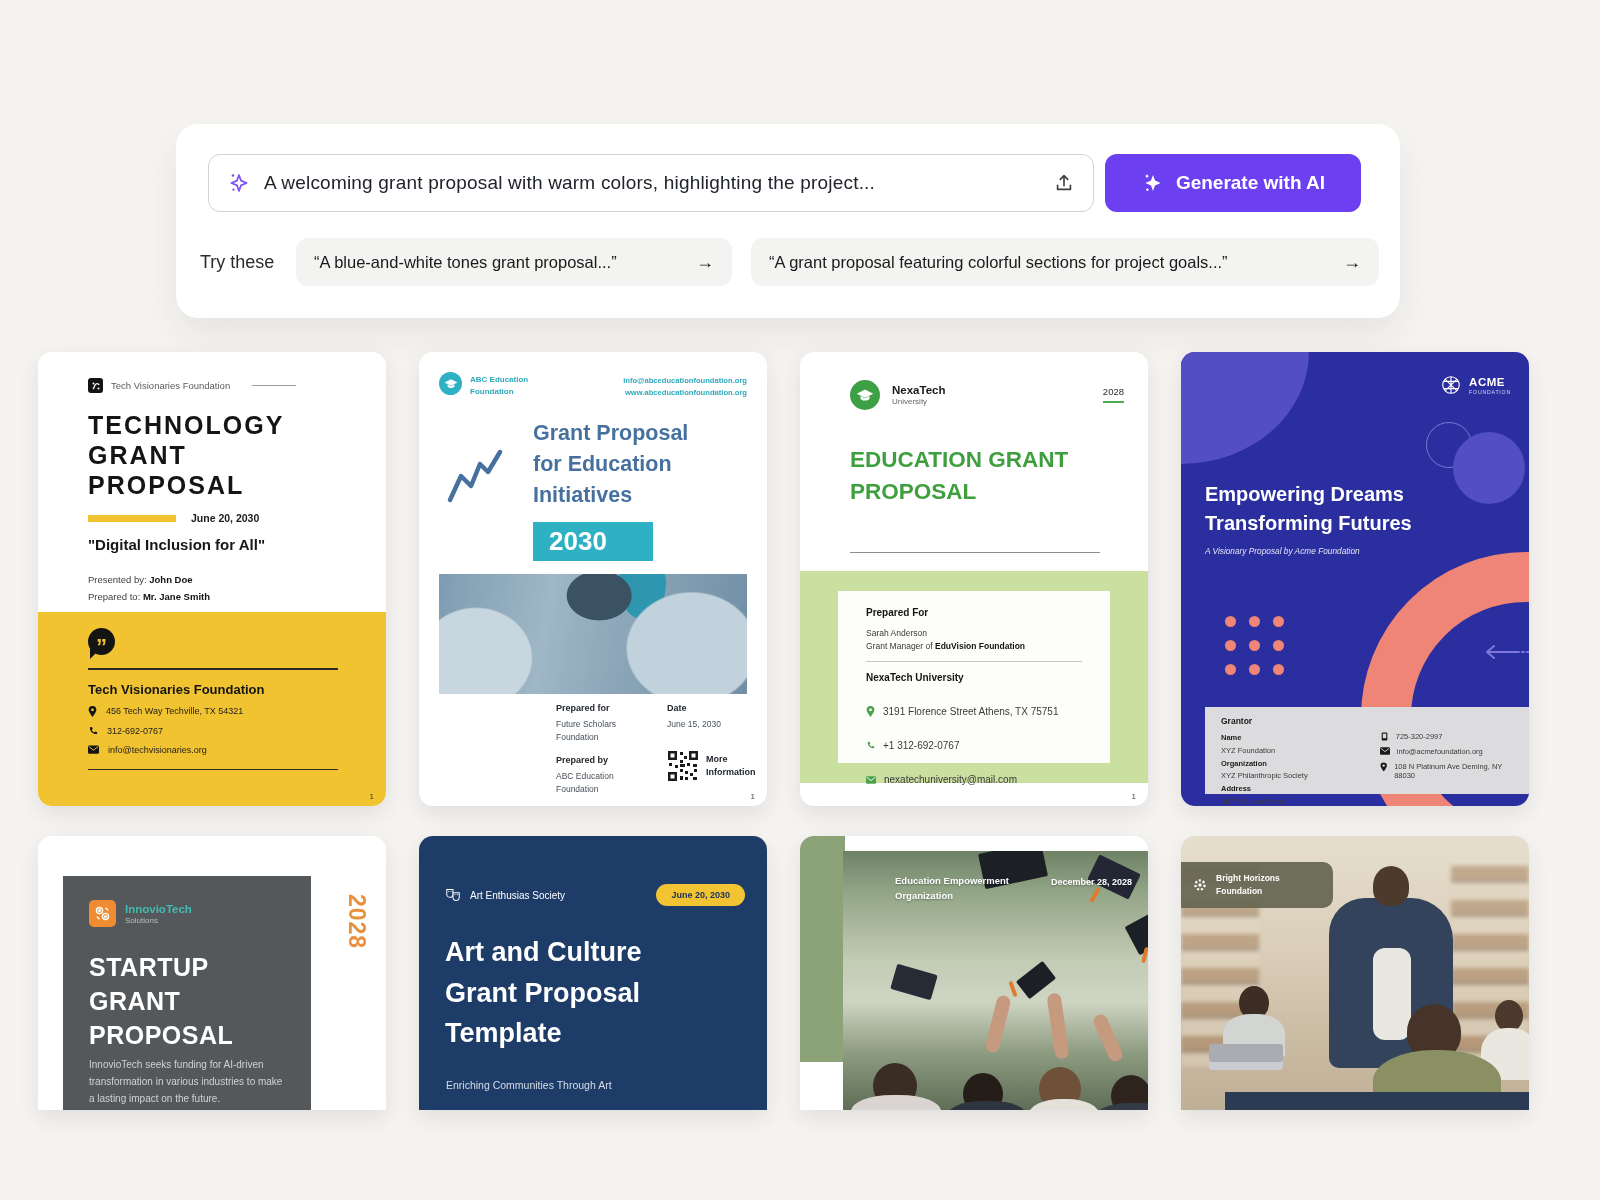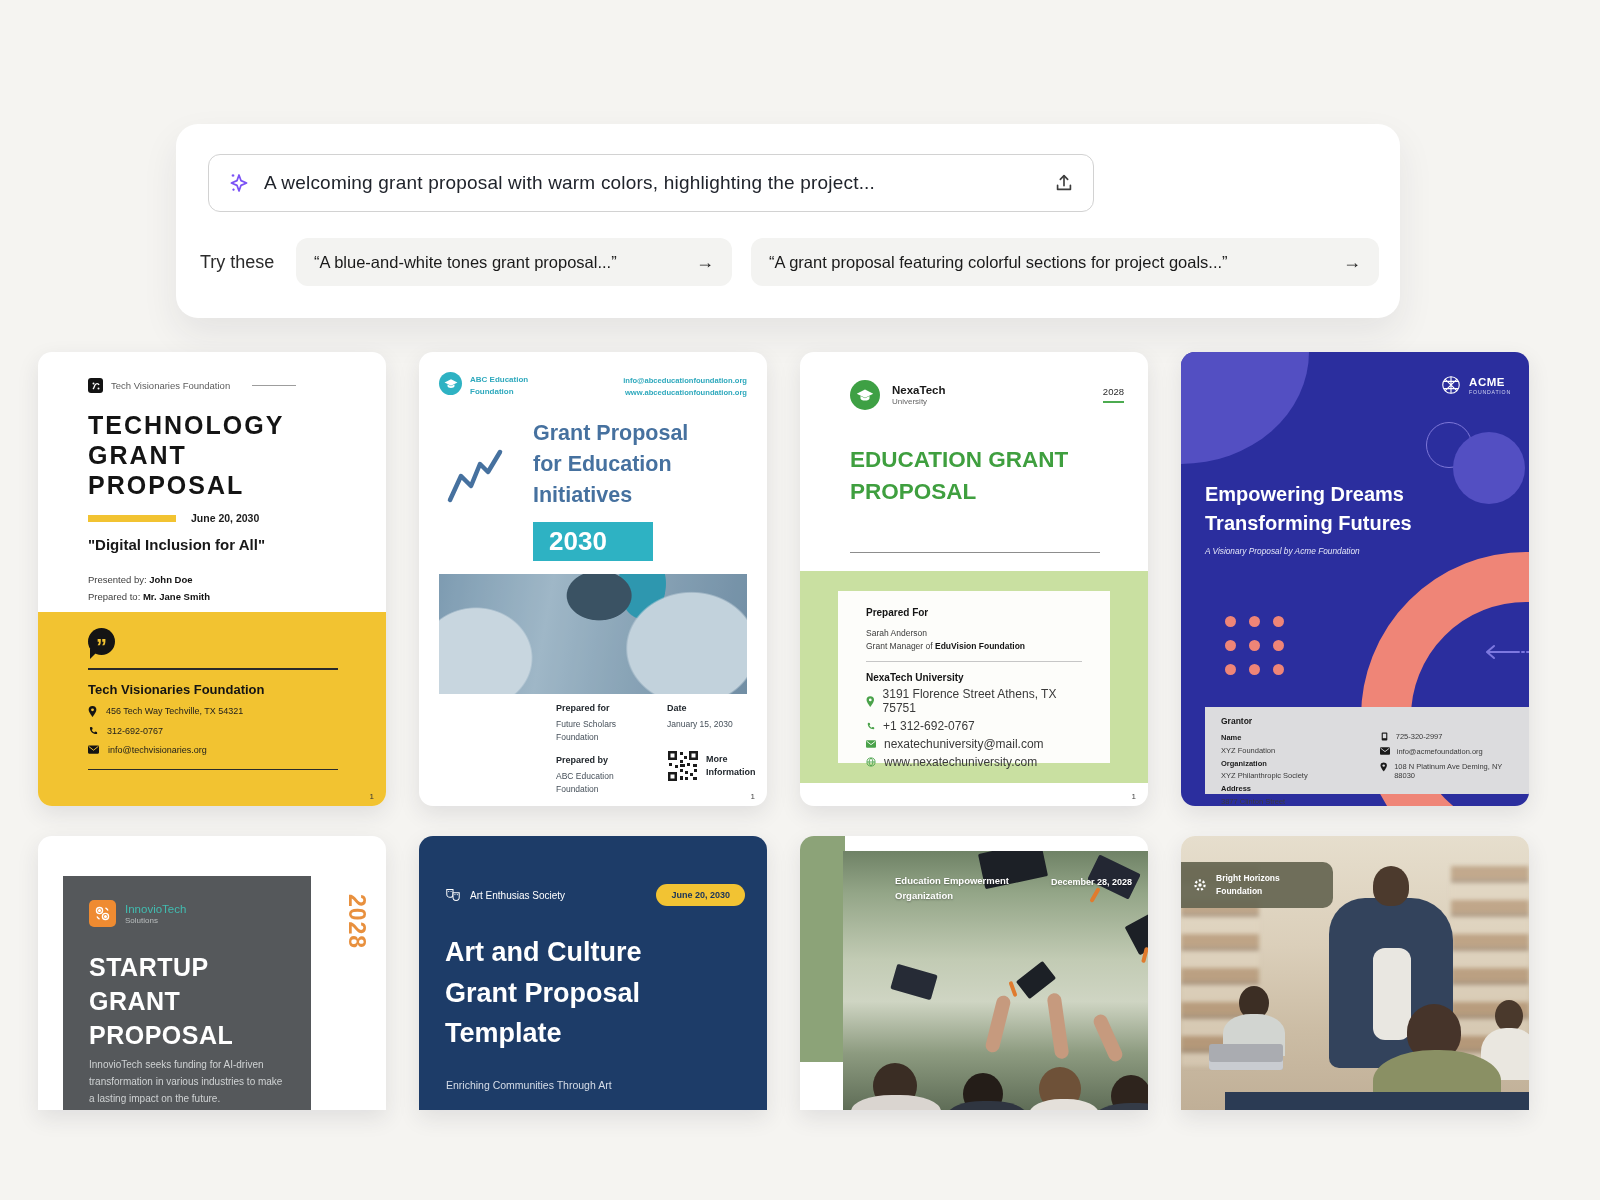--- a/index.html
+++ b/index.html
@@ -76,21 +76,21 @@
   .c3-title { position:absolute; left:50px; top:92px; font-size:22.5px; font-weight:800; color:#3f9f3f; line-height:1.4; }
   .c3-divider { position:absolute; left:50px; top:200px; width:250px; height:1px; background:#8d8d8d; }
   .c3-band { position:absolute; left:0; right:0; top:219px; height:212px; background:#c9e0a1; }
   .c3-inner { position:absolute; left:38px; right:38px; top:20px; bottom:20px; background:#fdfdfa; padding:16px 28px; }
   .c3-pf-label { font-size:10px; font-weight:800; color:#141414; }
   .c3-name { font-size:8.5px; color:#3a3a3a; margin-top:10px; }
   .c3-role { font-size:8.5px; color:#3a3a3a; margin-top:3px; }
   .c3-role b { color:#141414; }
   .c3-hr { height:1px; background:#c6c6c6; margin:10px 0; }
   .c3-org { font-size:10px; font-weight:800; color:#141414; }
-  .c3-crow { display:flex; align-items:center; gap:8px; margin-top:4px; font-size:12px; color:#3a3a3a; }
+  .c3-crow { display:flex; align-items:center; gap:8px; margin-top:23px; font-size:10px; color:#3a3a3a; }
 
   
   .c4 { background:#2b2e9e; color:#fff; }
   .c4-quarter { position:absolute; left:0; top:0; width:128px; height:112px; background:#534fc2; border-radius:0 0 100% 0; }
   .c4-logo { position:absolute; right:18px; top:22px; display:flex; gap:7px; align-items:center; }
   .c4-logo-name { font-size:11.5px; font-weight:800; letter-spacing:.5px; }
   .c4-logo-sub { font-size:5.2px; letter-spacing:.8px; color:#d4d7f4; margin-top:1px; }
   .c4-oring { position:absolute; left:245px; top:70px; width:46px; height:46px; border:1px solid #7d77d8; border-radius:50%; }
   .c4-circle { position:absolute; left:272px; top:80px; width:72px; height:72px; background:#534fc2; border-radius:50%; }
   .c4-title { position:absolute; left:24px; top:128px; font-size:20px; font-weight:800; line-height:1.45; }
@@ -104,21 +104,21 @@
   .c4-cols { display:flex; gap:18px; margin-top:6px; }
   .c4-lrow { display:flex; font-size:7.5px; line-height:1.7;flex-direction:column; }
   .c4-lrow b { width:52px; color:#1b1b1b; }
   .c4-lrow span { color:#3a3a3a; }
   .c4-rrow { display:flex; gap:7px; align-items:flex-start; font-size:7.5px; color:#3a3a3a; margin-bottom:6px; }
 
   
   .c5-panel { position:absolute; left:25px; top:40px; width:248px; bottom:0; background:#55585b; padding:24px 24px 0 26px; }
   .c5-logorow { display:flex; gap:9px; align-items:center; }
   .c5-logo { width:27px; height:27px; background:#ef8b31; border-radius:5px; display:flex; align-items:center; justify-content:center; }
-  .c5-brand { font-size:11.5px; font-weight:400; color:#41bcb0; }
+  .c5-brand { font-size:11.5px; font-weight:700; color:#41bcb0; }
   .c5-brand-sub { font-size:8px; color:#b9bdbe; margin-top:1px; }
   .c5-title { margin-top:24px; font-size:25px; font-weight:800; color:#fff; line-height:1.35; letter-spacing:.5px; }
   .c5-desc { margin-top:4px; font-size:10px; color:#cfd2d3; line-height:1.7; width:196px; }
   .c5-year { position:absolute; left:283px; top:72px; width:70px; text-align:center; transform:rotate(90deg); font-size:23px; font-weight:800; color:#e8903e; letter-spacing:1px; }
 
   
   .c6 { background:#1d3c68; }
   .c6-header { position:absolute; left:26px; top:52px; display:flex; gap:9px; align-items:center; }
   .c6-brand { font-size:10px; font-weight:400; color:#fff; }
   .c6-pill { position:absolute; right:22px; top:48px; background:#f2c333; color:#17325a; font-size:9px; font-weight:800; padding:6px 15px; border-radius:13px; }
@@ -170,20 +170,32 @@
     </span>
     <span class="value">A welcoming grant proposal with warm colors, highlighting the project...</span>
     <span>
       <svg width="22" height="22" viewBox="0 0 24 24" fill="none" stroke="#3d3d3d" stroke-width="1.8" stroke-linecap="round" stroke-linejoin="round">
         <path d="M12 15V4.5"></path>
           <path d="M8 8l4-4 4 4"></path>
           <path d="M5 14.5V19h14v-4.5"></path>
       </svg>
     </span>
   </div>
+  <button class="generate-btn">
+    <span>
+      <svg width="24" height="24" viewBox="0 0 24 24" fill="#ffffff">
+        <path d="M12 4l2 5.6L19.6 12 14 14.4 12 20l-2-5.6L4.4 12 10 9.6z"></path>
+        <rect x="5.3" y="3.4" width="1.4" height="3.4" rx=".7"></rect>
+          <rect x="4.3" y="4.4" width="3.4" height="1.4" rx=".7"></rect>
+        <rect x="5.8" y="17.2" width="1.2" height="2.8" rx=".6"></rect>
+          <rect x="5" y="18" width="2.8" height="1.2" rx=".6"></rect>
+      </svg>
+    </span>
+    <span>Generate with AI</span>
+  </button>
   <div class="try-row-label">Try these</div>
   <div class="pill pill-1">
     <span>“A blue-and-white tones grant proposal...”</span>
     <span class="arrow">→</span>
   </div>
   <div class="pill pill-2">
     <span>“A grant proposal featuring colorful sections for project goals...”</span>
     <span class="arrow">→</span>
   </div>
 </div>
@@ -262,21 +274,21 @@
   <div class="c2-title pre">Grant Proposal
 for Education
 Initiatives</div>
   <div class="c2-yearbox">2030</div>
   <div class="c2-photo"></div>
   <div class="c2-block" style="left:137px; top:350px;">
     <b>Prepared for</b><span class="pre">Future Scholars
 Foundation</span>
   </div>
   <div class="c2-block" style="left:248px; top:350px;">
-    <b>Date</b><span>January 15, 2030</span>
+    <b>Date</b><span>June 15, 2030</span>
   </div>
   <div class="c2-block" style="left:137px; top:402px;">
     <b>Prepared by</b><span class="pre">ABC Education
 Foundation</span>
   </div>
   <div class="c2-moreinfo">
     <svg width="32" height="32" viewBox="0 0 32 32" fill="#1b1b1b">
       <rect x="1" y="1" width="9" height="9"></rect>
         <rect x="3.5" y="3.5" width="4" height="4" fill="#fff"></rect>
       <rect x="22" y="1" width="9" height="9"></rect>

